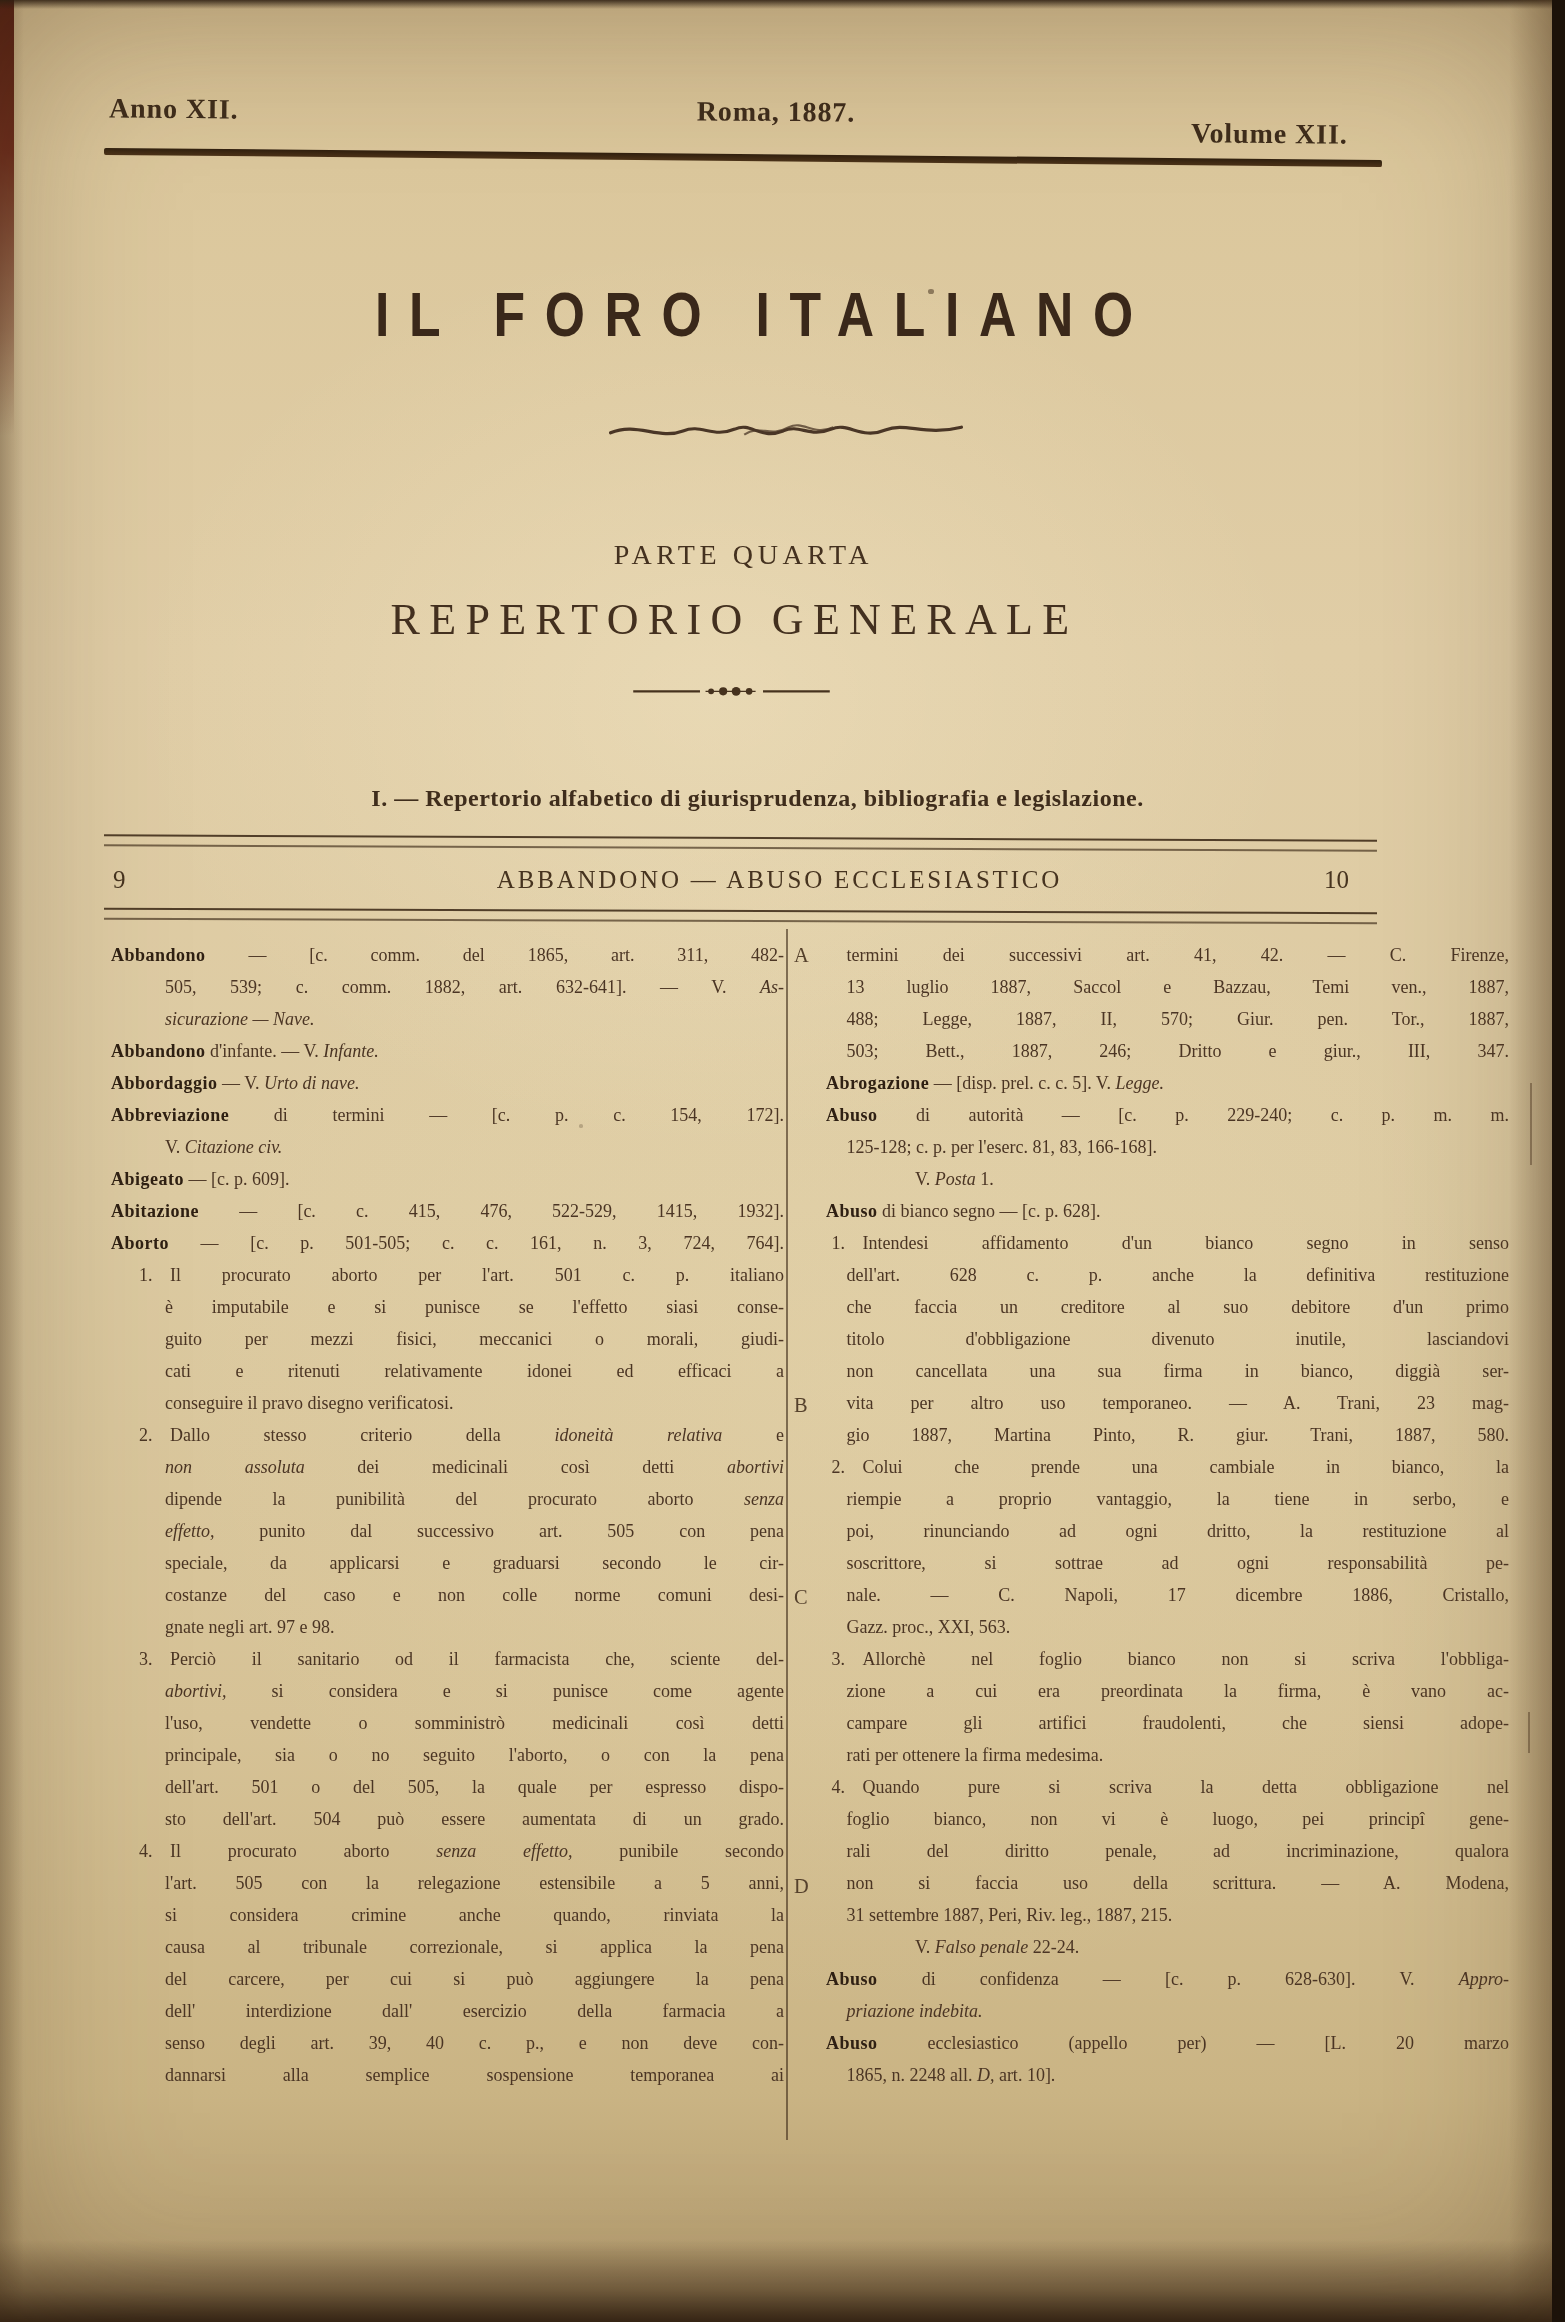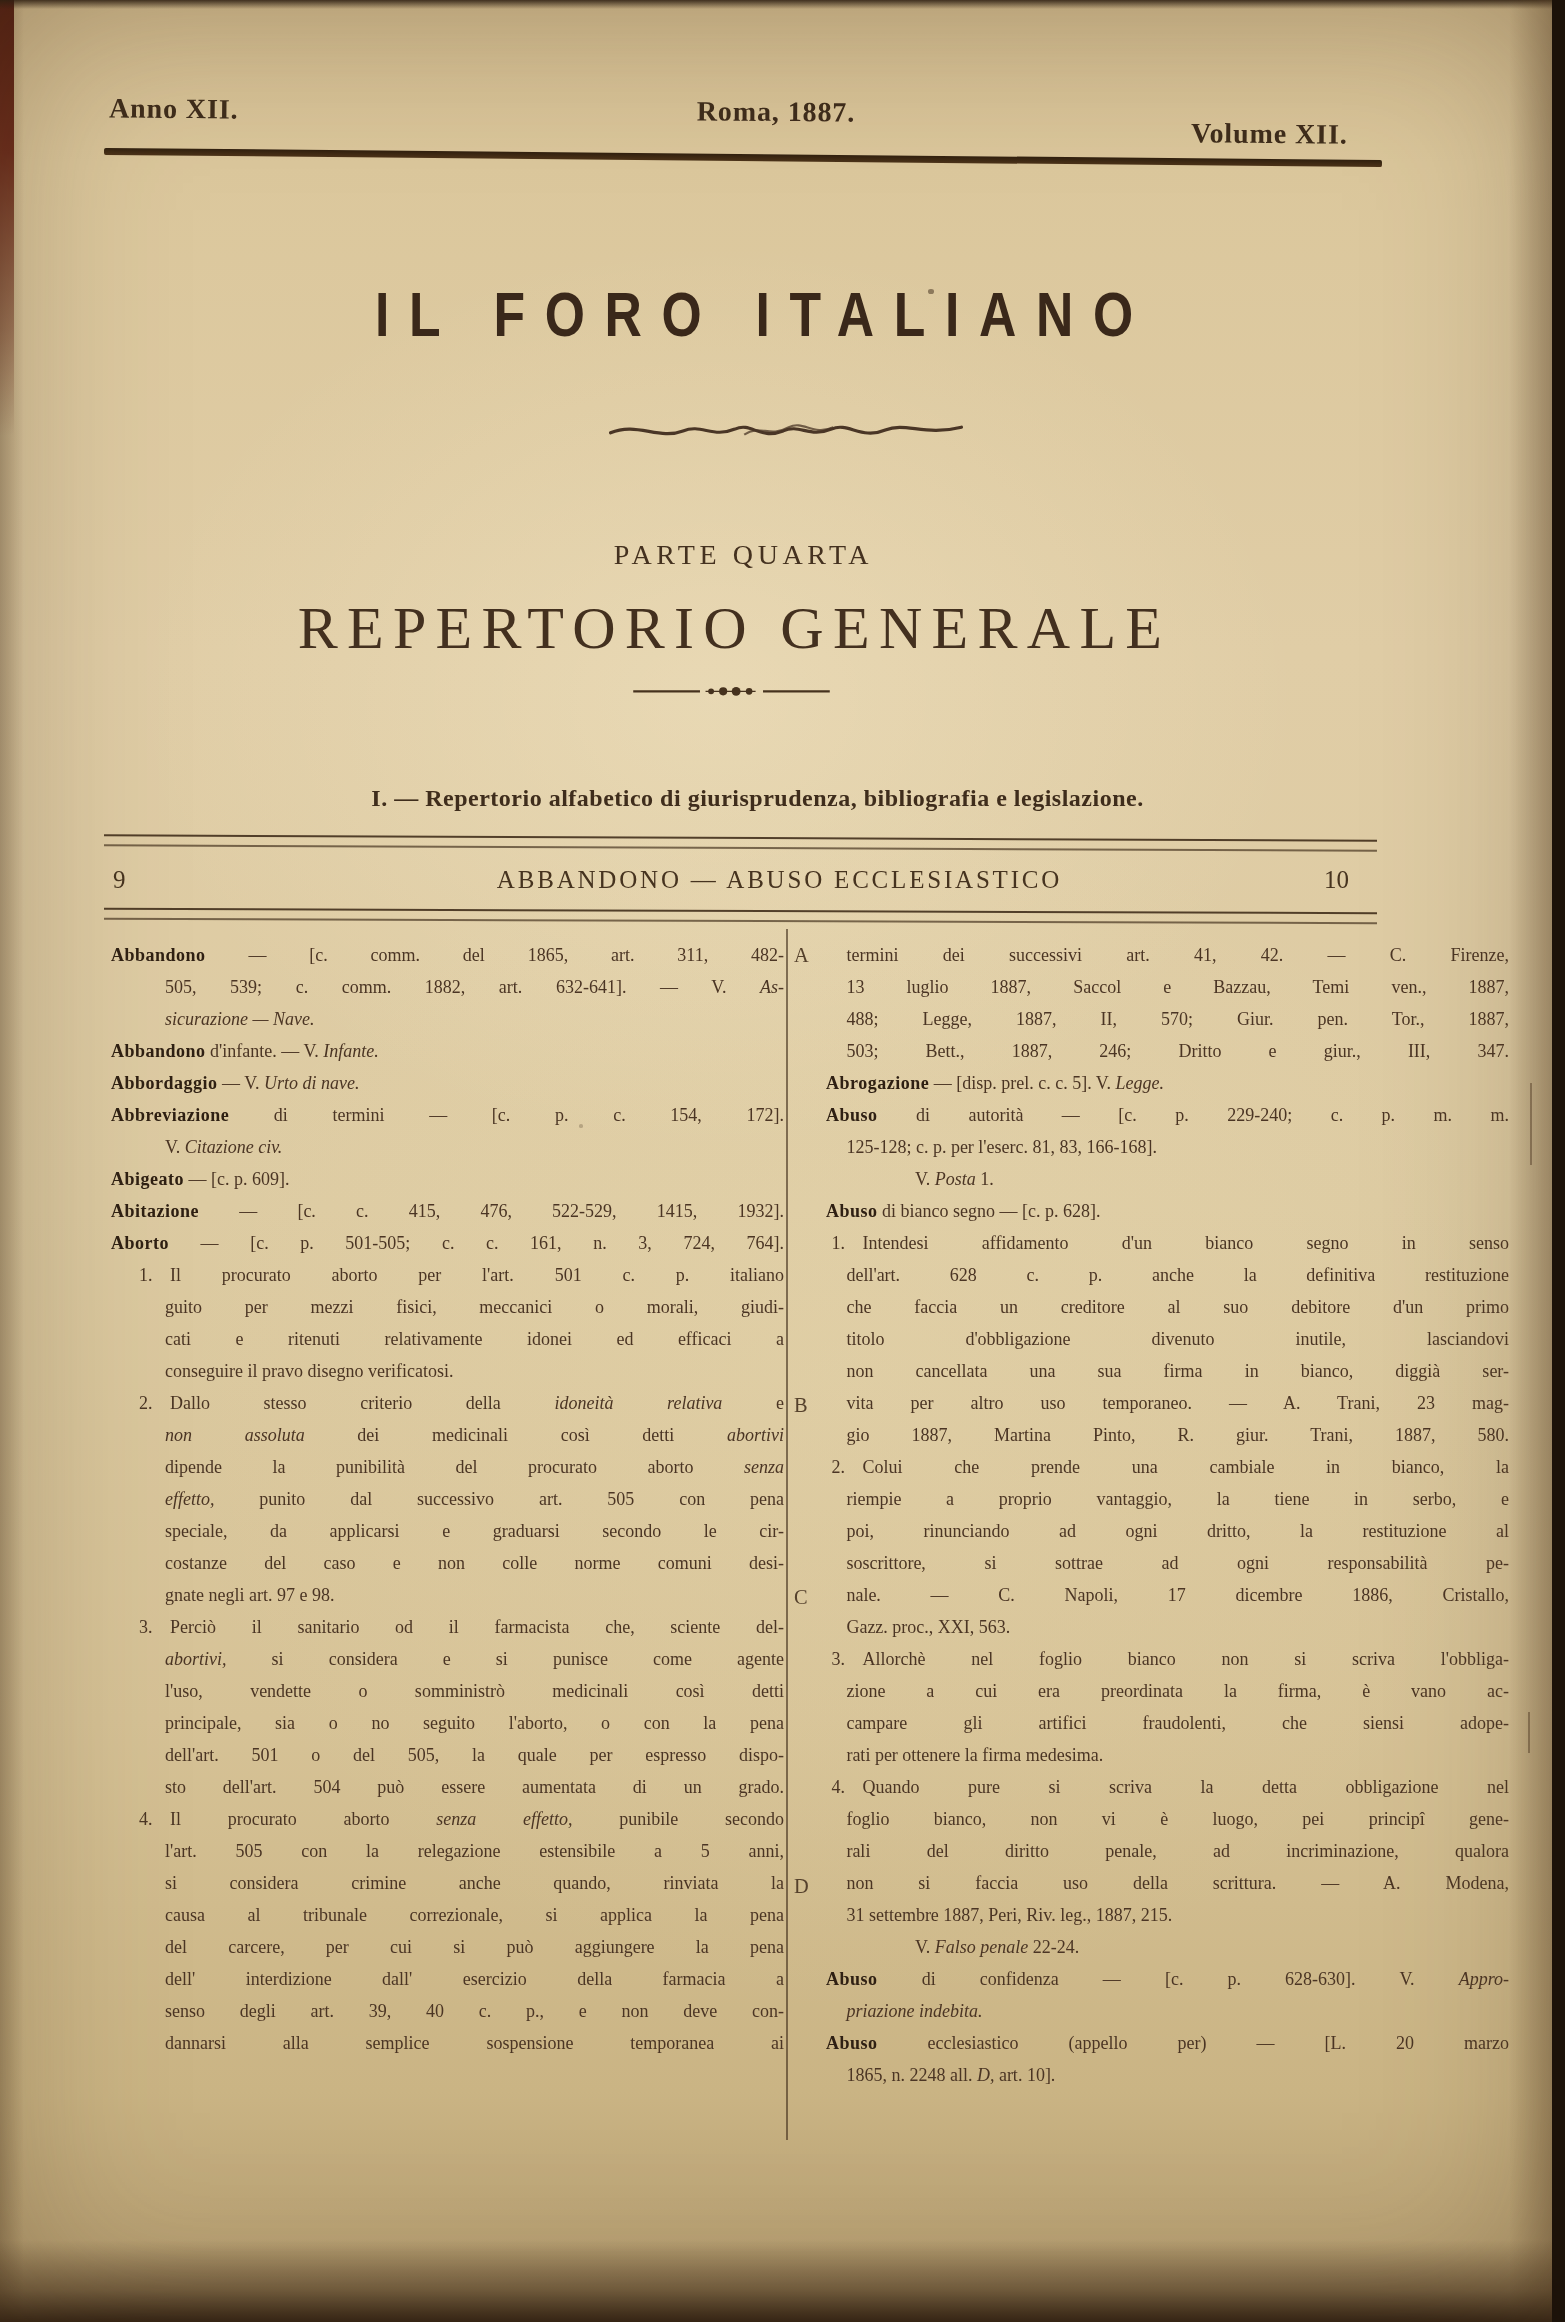--- a/index.html
+++ b/index.html
@@ -23,21 +23,21 @@
   .hdr-center{left:0;right:0;top:96px;text-align:center;transform:rotate(.4deg);}
   .hdr-right{left:1191px;top:118px;transform:rotate(.5deg);}
   .head-rule{position:absolute;left:104px;top:154px;width:1278px;height:6.5px;
     background:linear-gradient(180deg,#30200f,#4c3319);transform:rotate(.55deg);border-radius:1.9px;}
 
   .title{position:absolute;left:0;right:24px;top:278px;text-align:center;
     font-family:"Liberation Sans", sans-serif;font-weight:bold;font-size:63px;
     letter-spacing:24px;color:#3a281a;transform:scaleX(.82);}
   .flourish{position:absolute;left:605px;top:414px;}
   .part{position:absolute;left:0;right:65px;top:519px;text-align:center;font-size:28px;letter-spacing:4.6px;color:#44311f;margin-top:20px;}
-  .subtitle{position:absolute;left:0;right:83px;top:594px;text-align:center;font-size:60px;letter-spacing:9.3px;color:#43301f;}
+  .subtitle{position:absolute;left:0;right:83px;top:594px;text-align:center;font-size:44px;letter-spacing:9.3px;color:#43301f;}
   .ornament{position:absolute;left:633px;top:683px;}
   .section-heading{position:absolute;left:0;right:37px;top:785px;text-align:center;
     font-size:24px;font-weight:bold;letter-spacing:0.5px;color:#3f2d1c;}
 
   .drule{position:absolute;left:104px;width:1273px;height:8.3px;
     border-top:2.3px solid rgba(62,43,24,.88);border-bottom:2.3px solid rgba(62,43,24,.66);}
   .drule1{top:837px;transform:rotate(.25deg);}
   .drule2{top:910px;transform:rotate(.2deg);}
   .run-head{position:absolute;left:0;top:866px;width:100%;font-size:25px;color:#46331f;}
   .run-center{position:absolute;left:237px;width:1085px;text-align:center;letter-spacing:2.8px;}
@@ -118,20 +118,21 @@
       <div class="line cont j"><span class="t">505, 539; c. comm. 1882, art. 632-641]. — V. </span><span class="i">As-</span></div>
       <div class="line cont"><span class="i">sicurazione — Nave.</span></div>
       <div class="line entry"><span class="b">Abbandono</span><span class="t"> d'infante. — V. </span><span class="i">Infante.</span></div>
       <div class="line entry"><span class="b">Abbordaggio</span><span class="t"> — V. </span><span class="i">Urto di nave.</span></div>
       <div class="line entry j"><span class="b">Abbreviazione</span><span class="t"> di termini — [c. p. c. 154, 172].</span></div>
       <div class="line cont"><span class="t">V. </span><span class="i">Citazione civ.</span></div>
       <div class="line entry"><span class="b">Abigeato</span><span class="t"> — [c. p. 609].</span></div>
       <div class="line entry j"><span class="b">Abitazione</span><span class="t"> — [c. c. 415, 476, 522-529, 1415, 1932].</span></div>
       <div class="line entry j"><span class="b">Aborto</span><span class="t"> — [c. p. 501-505; c. c. 161, n. 3, 724, 764].</span></div>
       <div class="line num j"><span class="num">1.</span><span class="t">Il procurato aborto per l'art. 501 c. p. italiano</span></div>
+      <div class="line body j"><span class="t">è imputabile e si punisce se l'effetto siasi conse-</span></div>
       <div class="line body j"><span class="t">guito per mezzi fisici, meccanici o morali, giudi-</span></div>
       <div class="line body j"><span class="t">cati e ritenuti relativamente idonei ed efficaci a</span></div>
       <div class="line body"><span class="t">conseguire il pravo disegno verificatosi.</span></div>
       <div class="line num j"><span class="num">2.</span><span class="t">Dallo stesso criterio della </span><span class="i">idoneità relativa</span><span class="t"> e</span></div>
       <div class="line body j"><span class="i">non assoluta</span><span class="t"> dei medicinali così detti </span><span class="i">abortivi</span></div>
       <div class="line body j"><span class="t">dipende la punibilità del procurato aborto </span><span class="i">senza</span></div>
       <div class="line body j"><span class="i">effetto,</span><span class="t"> punito dal successivo art. 505 con pena</span></div>
       <div class="line body j"><span class="t">speciale, da applicarsi e graduarsi secondo le cir-</span></div>
       <div class="line body j"><span class="t">costanze del caso e non colle norme comuni desi-</span></div>
       <div class="line body"><span class="t">gnate negli art. 97 e 98.</span></div>

